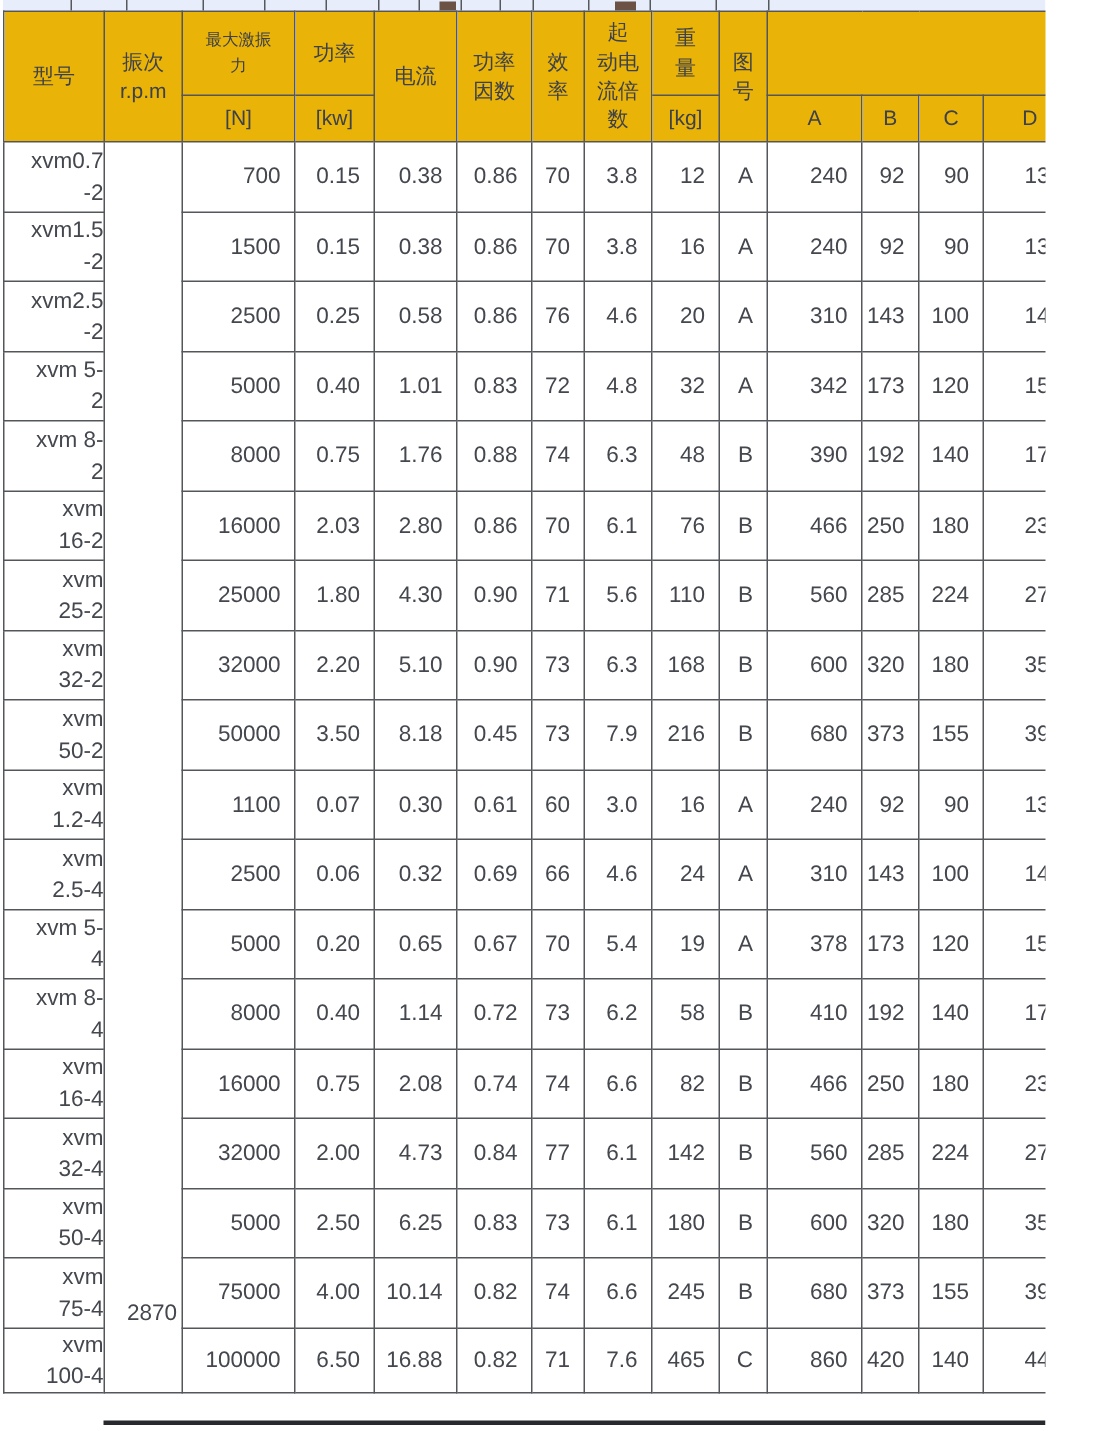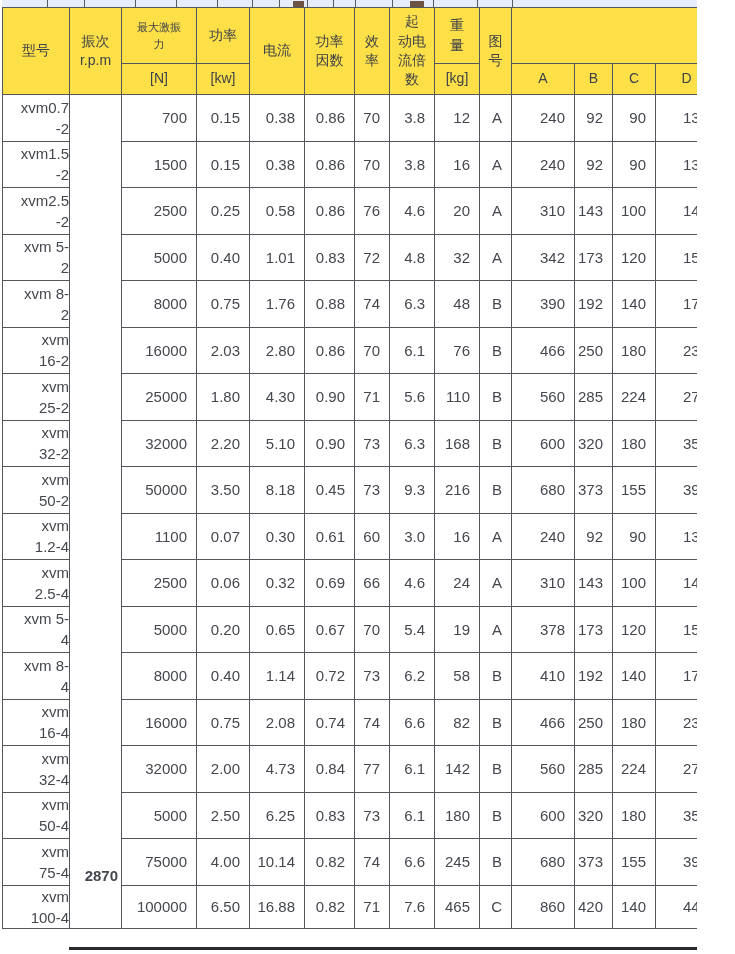--- a/index.html
+++ b/index.html
@@ -15,37 +15,37 @@
   .sliver .frag { position:absolute; top:1px; height:6px; background:#6b5244; }
 
   table.spec {
     position:absolute; left:2px; top:7px; width:715px;
     border-collapse:collapse; table-layout:fixed;
     color:#44474e;
   }
   .spec th, .spec td { border:1px solid #53565b; padding:0; overflow:hidden; }
 
   .spec thead th {
-    background:#fde047; font-weight:normal; font-size:14px; color:#3d4149;
+    background:#eab308; font-weight:normal; font-size:14px; color:#3d4149;
     text-align:center; vertical-align:middle; white-space:pre-line; line-height:1.38;
   }
   .spec thead tr:first-child { height:56px; }
   .spec thead tr:last-child  { height:31px; }
   .spec thead th.small { font-size:11px; line-height:1.5; }
 
   .spec tbody tr { height:46.5px; }
   .spec tbody tr:last-child { height:39px; }
   .spec tbody td {
     font-size:15px; text-align:right; padding-right:9px; vertical-align:middle;
     background:#ffffff;
   }
   .spec tbody td.model {
     text-align:right; padding-right:0; white-space:pre-line; line-height:1.4;
   }
-  .spec tbody td.rpm { vertical-align:top; text-align:right; padding-right:3px;font-weight:bold; }
+  .spec tbody td.rpm { vertical-align:top; text-align:right; padding-right:3px; }
   .rpm-inner { padding-top:772px; font-size:15px; }
 
   .thick-rule { position:absolute; left:69px; top:947px; width:628px; height:3px; background:#27292d; }
 </style>
 </head>
 <body>
 
 <div class="clip">
 
   <div class="sliver">
@@ -258,21 +258,21 @@
     </tr>
         <tr>
       <td class="model">xvm
 50-2</td>
 
       <td>50000</td>
       <td>3.50</td>
       <td>8.18</td>
       <td>0.45</td>
       <td>73</td>
-      <td>9.3</td>
+      <td>7.9</td>
       <td>216</td>
       <td>B</td>
       <td>680</td>
       <td>373</td>
       <td>155</td>
       <td>390</td>
     </tr>
         <tr>
       <td class="model">xvm
 1.2-4</td>

